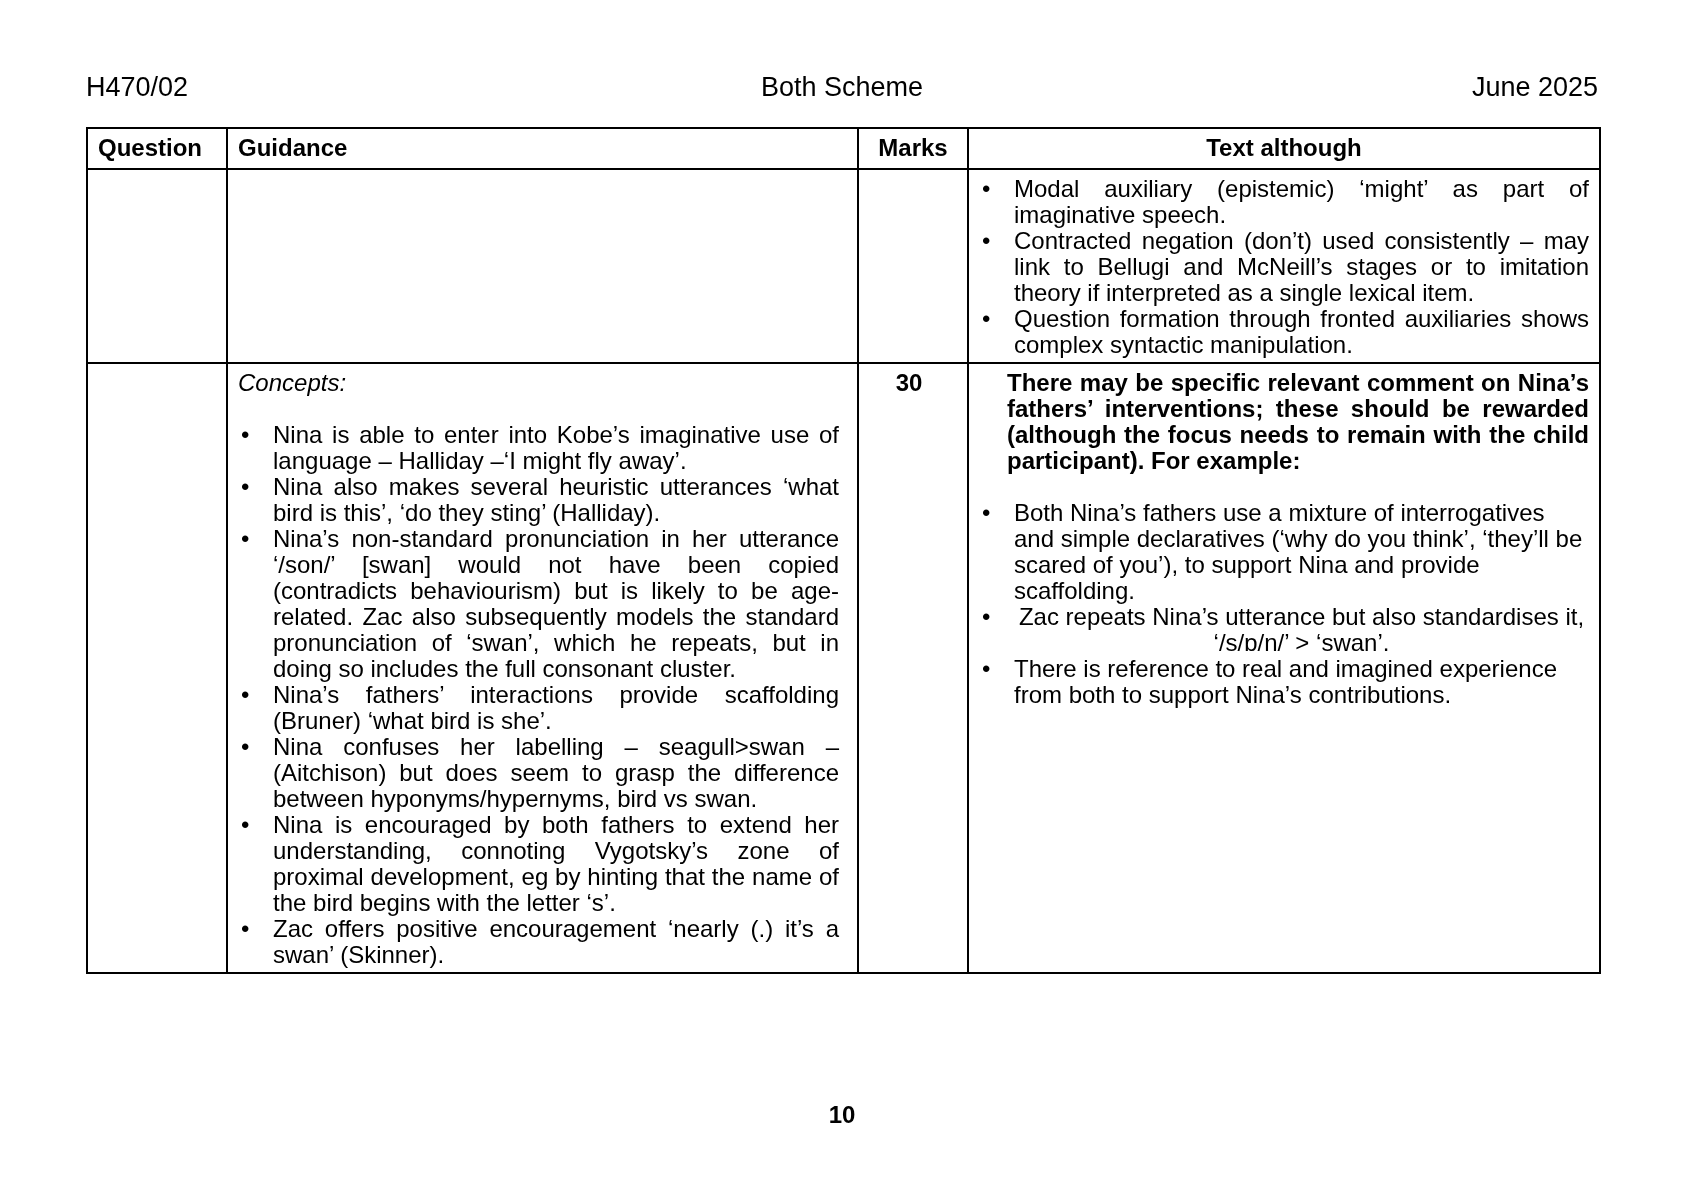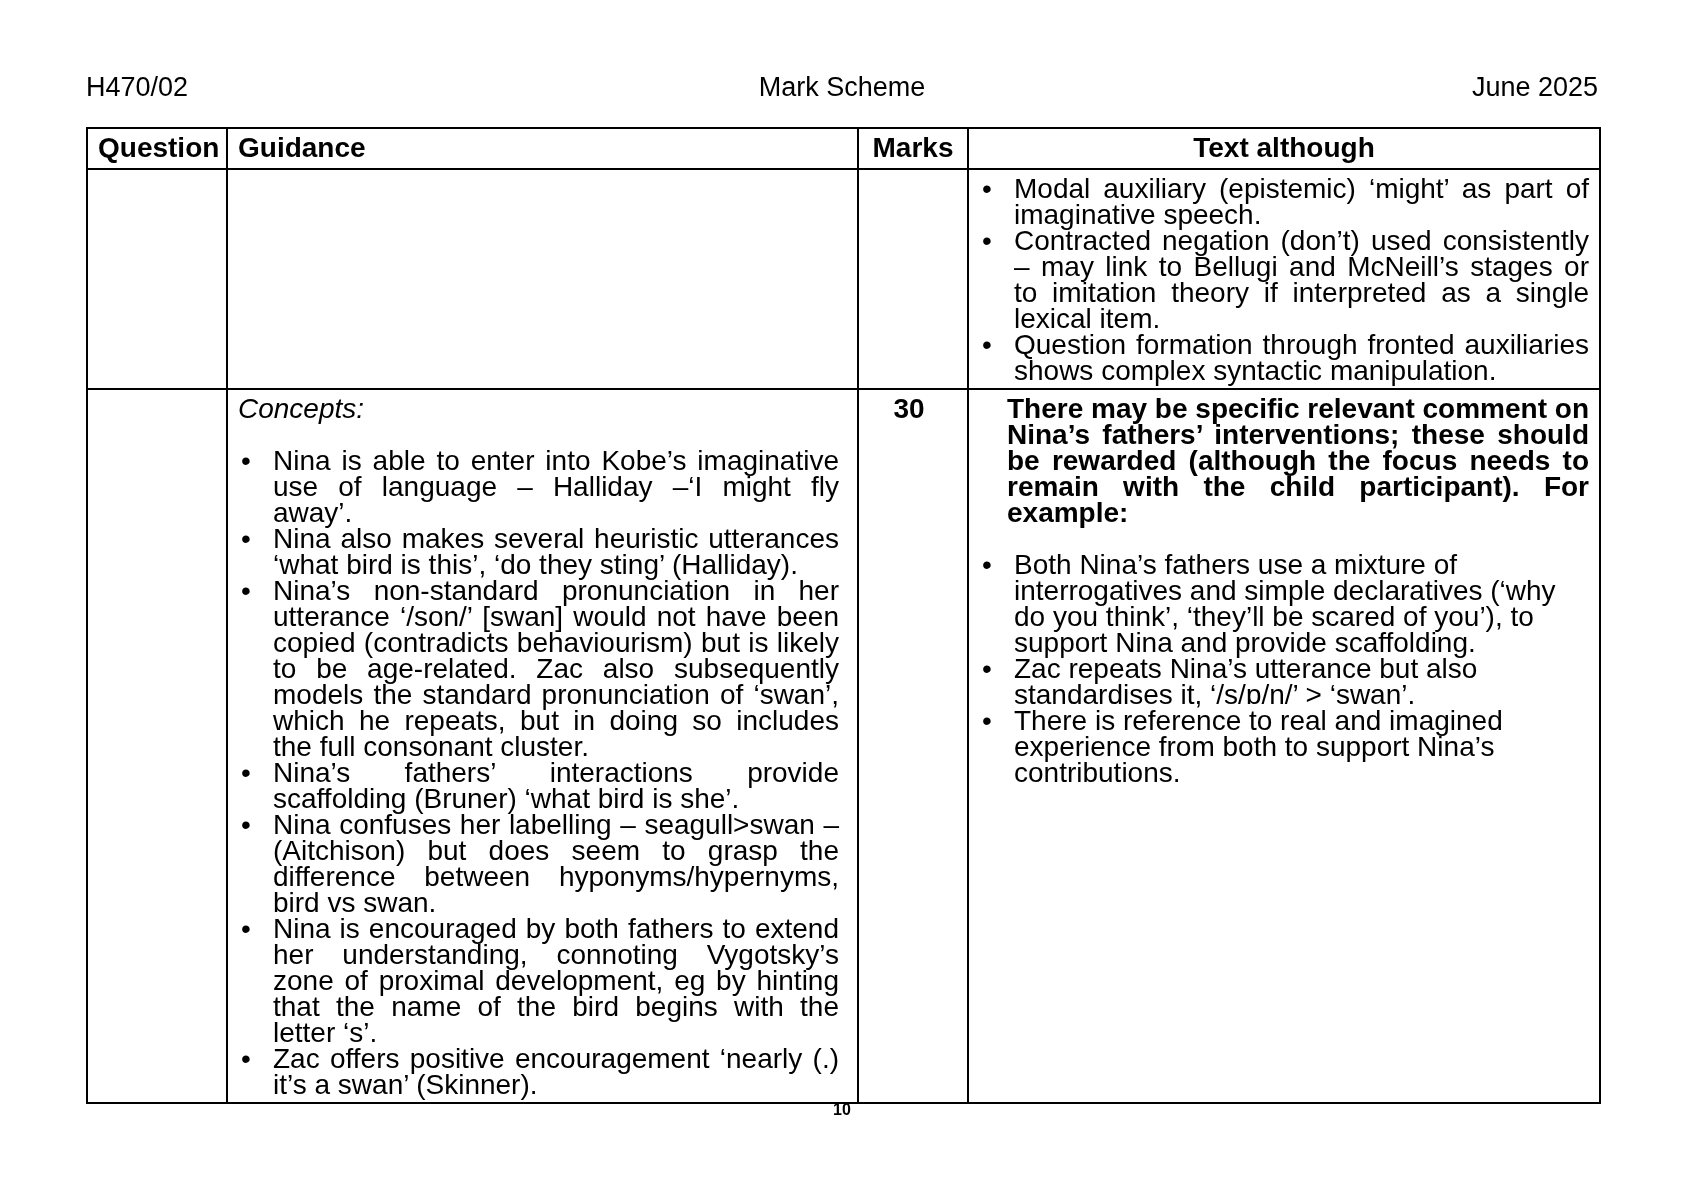--- a/index.html
+++ b/index.html
@@ -3,43 +3,43 @@
 <meta charset="utf-8">
 <style>
   html, body { margin: 0; padding: 0; background: #ffffff; }
   body { width: 1684px; height: 1191px; position: relative; overflow: hidden;
          font-family: "Liberation Sans", sans-serif; color: #000; }
   .hdr { position: absolute; top: 72px; font-size: 27px; }
   .hdr-left { left: 86px; }
   .hdr-center { left: 0; width: 1684px; text-align: center; }
   .hdr-right { right: 86px; }
   table.ms { position: absolute; left: 86px; top: 127px; width: 1513px;
-             border-collapse: collapse; table-layout: fixed; font-size: 28px; line-height: 26px; }
+             border-collapse: collapse; table-layout: fixed; font-size: 24px; line-height: 26px; }
   table.ms th, table.ms td { border: 2px solid #000; vertical-align: top; }
   table.ms th { font-weight: bold; text-align: left; padding: 6px 10px 7px 10px; height: 26px; }
   table.ms th.center, td.center { text-align: center; }
   col.c1 { width: 140px; } col.c2 { width: 631px; } col.c3 { width: 110px; } col.c4 { width: 632px; }
   td { padding: 6px 18px 4px 10px; }
   td.tf { padding: 6px 10px 4px 10px; }
   ul.bl { margin: 0; padding: 0; list-style: none; }
   ul.bl li { position: relative; padding-left: 35px; text-align: justify; }
   ul.bl li::before { content: "\2022"; position: absolute; left: 3px; top: 0; }
   .ital { font-style: italic; }
   .bold { font-weight: bold; text-align: justify; margin-left: 28px; }
   .gap { height: 26px; }
   .marks { font-weight: bold; text-align: center; }
   .pagenum { position: absolute; top: 1101px; left: 0; width: 1684px; text-align: center;
-             font-weight: bold; font-size: 16px; }
+             font-weight: bold; font-size: 24px; }
   .row1 td { height: 180px; }
 </style>
 </head>
 <body>
 
 <div class="hdr hdr-left">H470/02</div>
-<div class="hdr hdr-center">Mark Scheme</div>
+<div class="hdr hdr-center">Both Scheme</div>
 <div class="hdr hdr-right">June 2025</div>
 
 <table class="ms">
   <colgroup>
       <col class="c1">
       <col class="c2">
       <col class="c3">
       <col class="c4">
     </colgroup>
   <thead>
@@ -77,21 +77,21 @@
           <li>Nina is encouraged by both fathers to extend her understanding, connoting Vygotsky’s zone of proximal development, eg by hinting that the name of the bird begins with the letter ‘s’.</li>
           <li>Zac offers positive encouragement ‘nearly (.) it’s a swan’ (Skinner).</li>
         </ul>
       </td>
       <td class="marks">30</td>
       <td class="tf">
         <div class="bold">There may be specific relevant comment on Nina’s fathers’ interventions; these should be rewarded (although the focus needs to remain with the child participant). For example:</div>
         <div class="gap"></div>
         <ul class="bl">
           <li style="text-align:left">Both Nina’s fathers use a mixture of interrogatives and simple declaratives (‘why do you think’, ‘they’ll be scared of you’), to support Nina and provide scaffolding.</li>
-          <li style="text-align:left">Zac repeats Nina’s utterance but also standardises it, ‘/s/ɒ/n/’ &gt; ‘swan’.</li>
+          <li style="text-align:center">Zac repeats Nina’s utterance but also standardises it, ‘/s/ɒ/n/’ &gt; ‘swan’.</li>
           <li style="text-align:left">There is reference to real and imagined experience from both to support Nina’s contributions.</li>
         </ul>
       </td>
     </tr>
   </tbody>
 </table>
 
 <div class="pagenum">10</div>
 
 </body></html>

